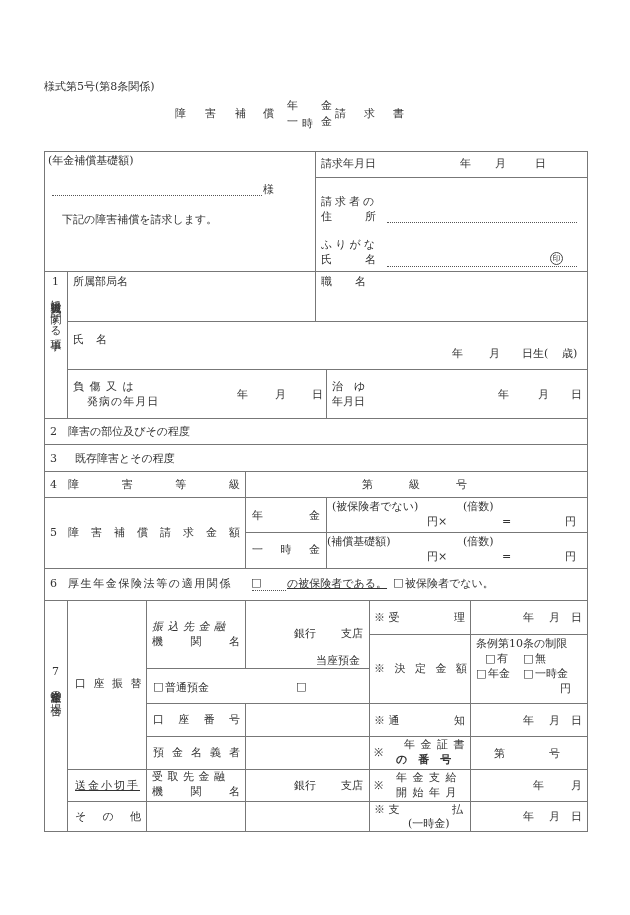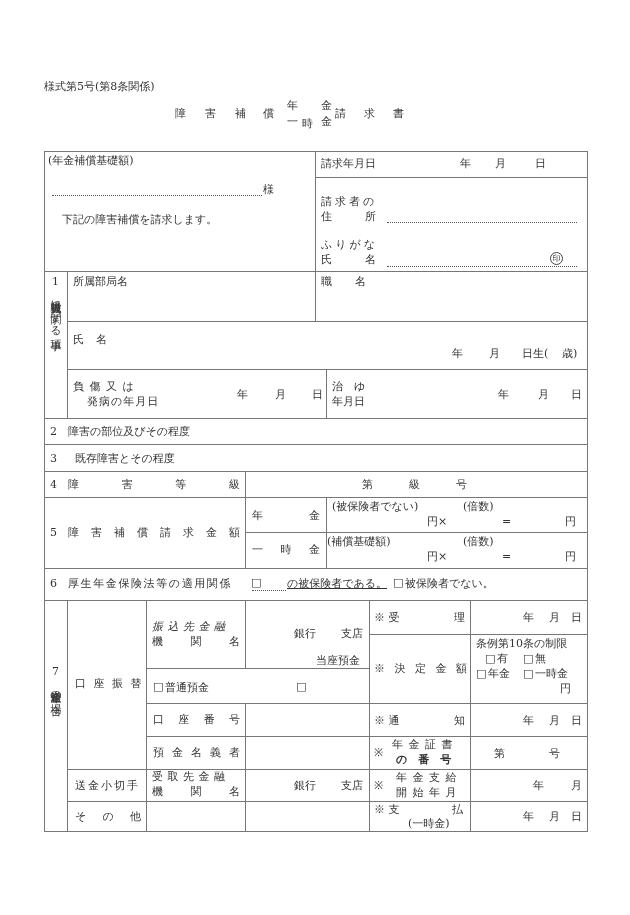--- a/index.html
+++ b/index.html
@@ -233,21 +233,21 @@
 
 <div class="spread" style="left:153px;top:746px;width:87px;">
   <span>預</span>
   <span>金</span>
   <span>名</span>
   <span>義</span>
   <span>者</span>
 </div>
 <div class="abs" style="left:246px;top:737px;width:123px;height:32px;"></div>
 
-<div class="t" style="left:75px;top:779px;letter-spacing:2px;">送金小切手</div>
+<div class="t" style="left:75px;top:779px;letter-spacing:2px;text-decoration:underline;">送金小切手</div>
 <div class="t" style="left:152px;top:770px;letter-spacing:0.5px;">受 取 先 金 融</div>
 <div class="spread" style="left:152px;top:785px;width:88px;">
   <span>機</span>
   <span>関</span>
   <span>名</span>
 </div>
 <div class="abs" style="left:246px;top:770px;width:123px;height:31px;">
   <span class="t" style="left:48px;top:9px;">銀行</span>
   <span class="t" style="left:95px;top:9px;">支店</span>
 </div>
@@ -288,21 +288,21 @@
   <span>※ 通</span>
   <span>知</span>
 </div>
 <div class="abs" style="left:471px;top:704px;width:116px;height:32px;">
   <span class="t" style="left:52px;top:10px;">年</span>
   <span class="t" style="left:78px;top:10px;">月</span>
   <span class="t" style="left:100px;top:10px;">日</span>
 </div>
 
 <div class="t" style="left:374px;top:746px;">※</div>
-<div class="t" style="left:392px;top:738px;letter-spacing:1px;">年 金 証 書</div>
+<div class="t" style="left:404px;top:738px;letter-spacing:1px;">年 金 証 書</div>
 <div class="t" style="left:396px;top:753px;font-weight:bold;">の　番　号</div>
 <div class="abs" style="left:471px;top:737px;width:116px;height:32px;">
   <span class="t" style="left:23px;top:10px;">第</span>
   <span class="t" style="left:78px;top:10px;">号</span>
 </div>
 
 <div class="t" style="left:374px;top:779px;">※</div>
 <div class="t" style="left:396px;top:771px;letter-spacing:1px;">年 金 支 給</div>
 <div class="t" style="left:396px;top:786px;letter-spacing:1px;">開 始 年 月</div>
 <div class="abs" style="left:471px;top:770px;width:116px;height:31px;">

